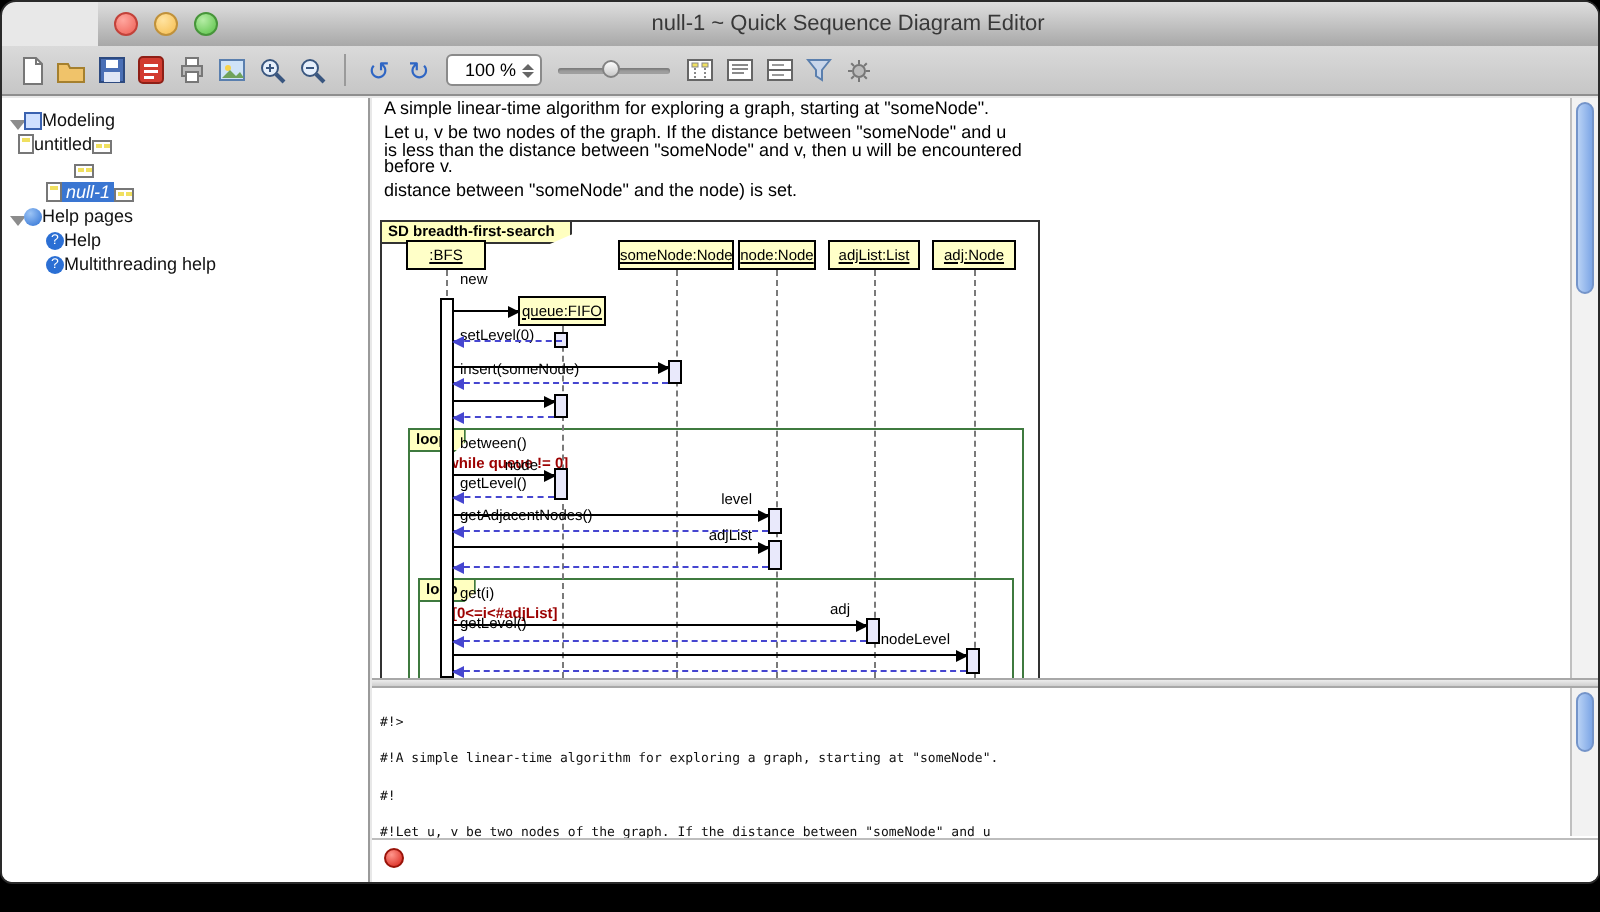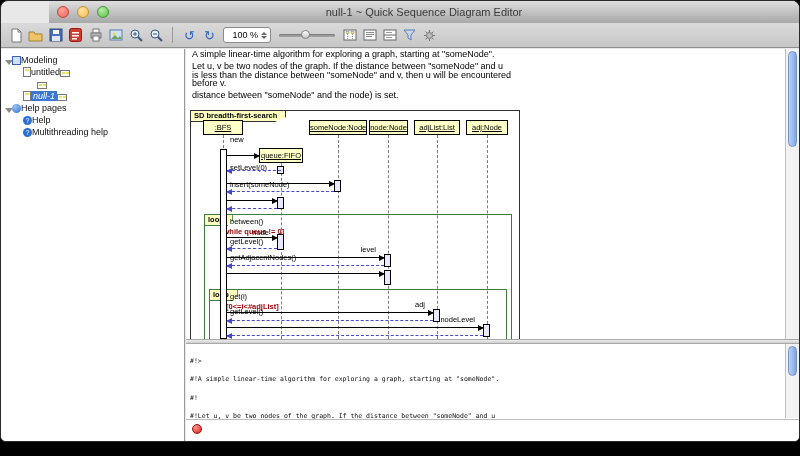--- a/index.html
+++ b/index.html
@@ -195,21 +195,21 @@
   </div>
 
   <div class="sidebar">
     <div class="trow" style="padding-left:4px">
       <span class="tw">
           <span class="tri"></span>
         </span>
       <span class="ic-model"></span>
       <span>Modeling</span>
     </div>
-    <div class="trow" style="padding-left:22px">
+    <div class="trow" style="padding-left:8px">
       <span class="ic-file"></span>
       <span>untitled</span>
       <span class="ic-mini"></span>
     </div>
     <div class="trow" style="padding-left:36px">
       <span class="ic-mini"></span>
       <span></span>
     </div>
     <div class="trow" style="padding-left:22px">
       <span class="ic-file"></span>
@@ -311,20 +311,23 @@
 
       <div class="ret" style="left:41px;top:112px;width:54px"></div>
       <div class="ret" style="left:41px;top:133px;width:107px"></div>
       <div class="ret" style="left:41px;top:150px;width:50px"></div>
       <div class="ret" style="left:41px;top:190px;width:50px">
           <span class="mlabel">node</span>
         </div>
       <div class="ret" style="left:41px;top:207px;width:157px">
           <span class="mlabel">level</span>
         </div>
+      <div class="ret" style="left:41px;top:225px;width:157px">
+          <span class="mlabel">adjList</span>
+        </div>
       <div class="ret" style="left:41px;top:262px;width:206px">
           <span class="mlabel">adj</span>
         </div>
       <div class="ret" style="left:41px;top:277px;width:256px">
           <span class="mlabel">nodeLevel</span>
         </div>
 
     </div>
 
     <div class="vscroll">

